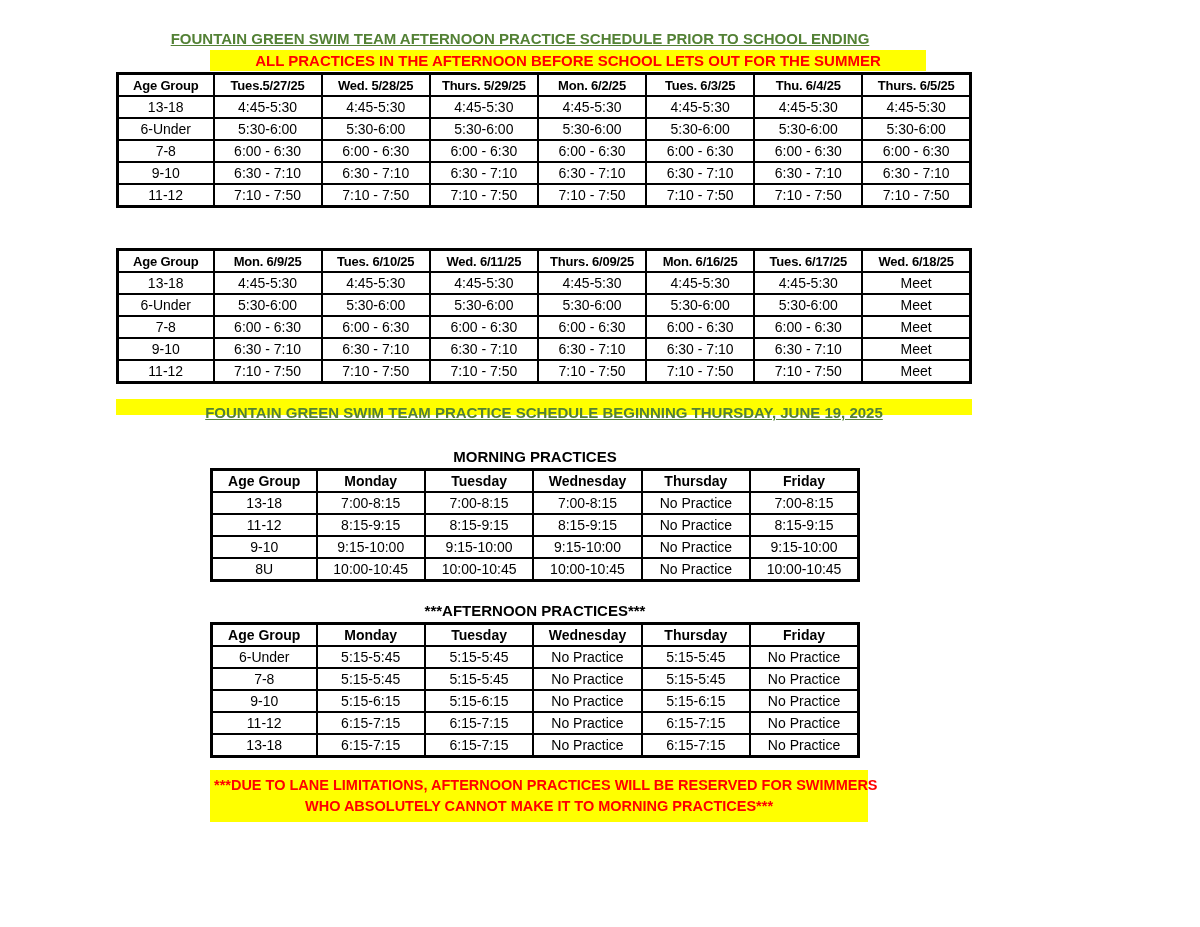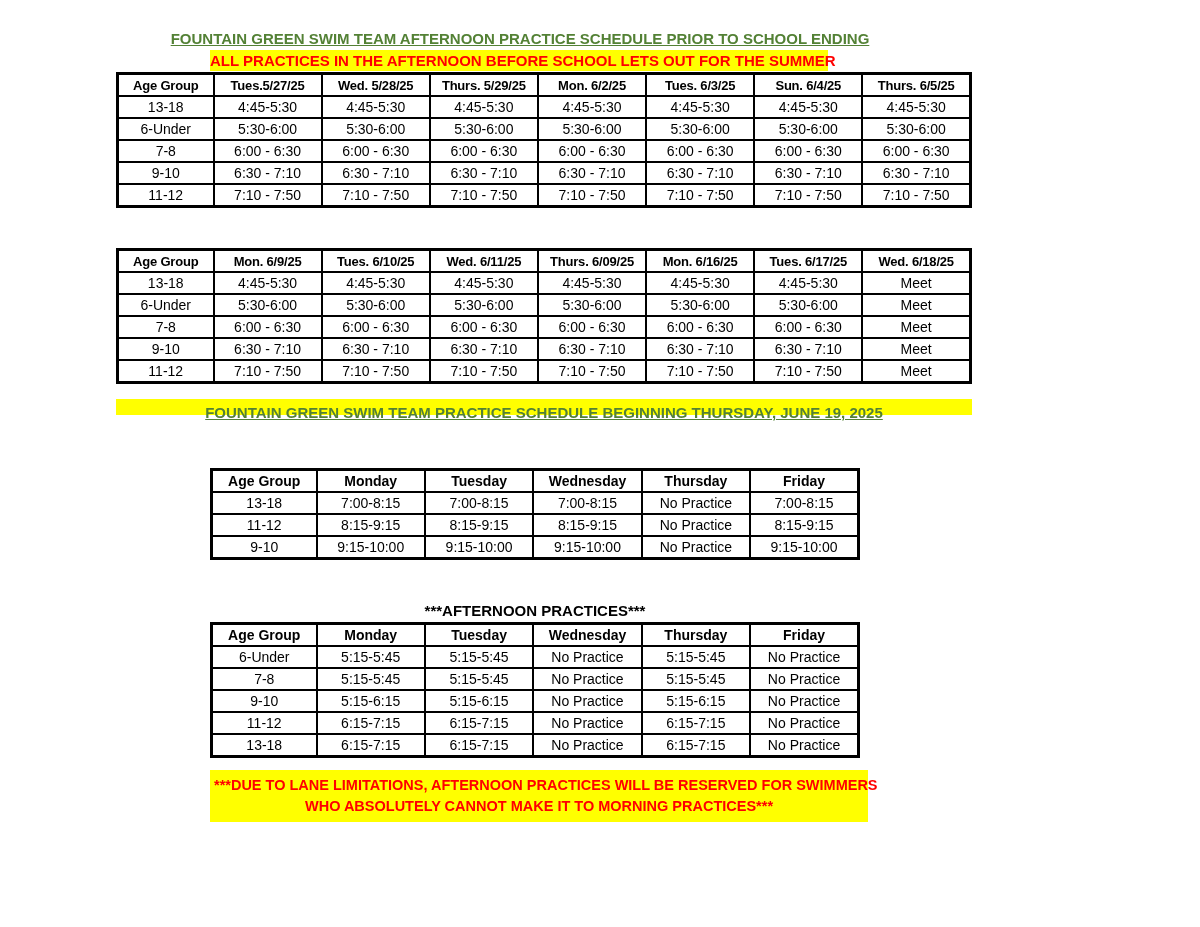--- a/index.html
+++ b/index.html
@@ -16,21 +16,21 @@
   .doc-title{
     position:absolute;top:30px;left:0;width:1040px;height:18px;
     text-align:center;font-size:15px;font-weight:bold;color:var(--green);
     text-decoration:underline;white-space:nowrap;
   }
   .banner{
     position:absolute;text-align:center;background:var(--yellow);
     font-weight:bold;white-space:nowrap;
   }
   .banner1{
-    left:210px;top:50px;width:618px;height:21px;line-height:21px;
+    left:210px;top:50px;width:716px;height:21px;line-height:21px;
     font-size:15px;color:var(--red);
   }
   .banner2{
     left:116px;top:399px;width:856px;height:16px;line-height:28px;
     font-size:15px;color:var(--green);text-decoration:underline;
   }
   .sub-heading{
     position:absolute;left:210px;width:650px;height:18px;text-align:center;
     font-size:15px;font-weight:bold;color:var(--ink);white-space:nowrap;
   }
@@ -86,21 +86,21 @@
         <col>
       </colgroup>
       <thead>
         <tr>
           <th>Age Group</th>
           <th>Tues.5/27/25</th>
           <th>Wed. 5/28/25</th>
           <th>Thurs. 5/29/25</th>
           <th>Mon. 6/2/25</th>
           <th>Tues. 6/3/25</th>
-          <th>Sun. 6/4/25</th>
+          <th>Thu. 6/4/25</th>
           <th>Thurs. 6/5/25</th>
         </tr>
       </thead>
       <tbody>
         <tr>
           <td class="row-label">13-18</td>
           <td>4:45-5:30</td>
           <td>4:45-5:30</td>
           <td>4:45-5:30</td>
           <td>4:45-5:30</td>
@@ -223,20 +223,21 @@
           <td>7:10 - 7:50</td>
           <td>7:10 - 7:50</td>
           <td>7:10 - 7:50</td>
           <td>Meet</td>
         </tr>
       </tbody>
     </table>
 
   <div class="banner banner2">FOUNTAIN GREEN SWIM TEAM PRACTICE SCHEDULE BEGINNING THURSDAY, JUNE 19, 2025</div>
 
+  <div class="sub-heading morning">MORNING PRACTICES</div>
 
   <table class="sched t3">
       <colgroup>
         <col style="width: 105px;">
         <col>
         <col>
         <col>
         <col>
         <col>
       </colgroup>
@@ -268,20 +269,28 @@
           <td>8:15-9:15</td>
         </tr>
         <tr>
           <td class="row-label">9-10</td>
           <td>9:15-10:00</td>
           <td>9:15-10:00</td>
           <td>9:15-10:00</td>
           <td>No Practice</td>
           <td>9:15-10:00</td>
         </tr>
+        <tr>
+          <td class="row-label">8U</td>
+          <td>10:00-10:45</td>
+          <td>10:00-10:45</td>
+          <td>10:00-10:45</td>
+          <td>No Practice</td>
+          <td>10:00-10:45</td>
+        </tr>
       </tbody>
     </table>
 
   <div class="sub-heading afternoon">***AFTERNOON PRACTICES***</div>
 
   <table class="sched t4">
       <colgroup>
         <col style="width: 105px;">
         <col>
         <col>

